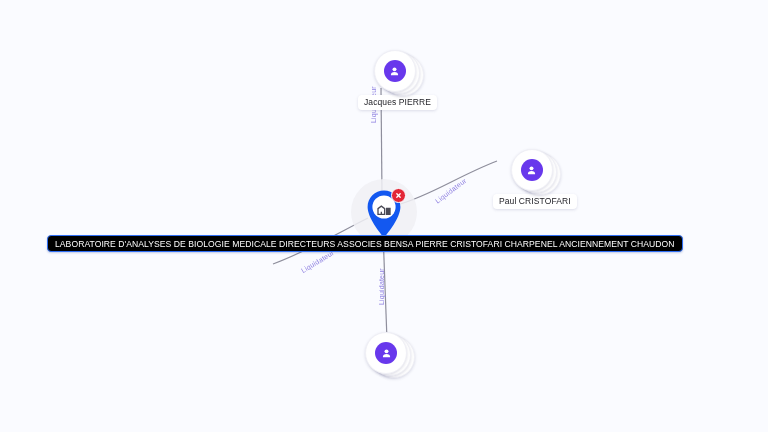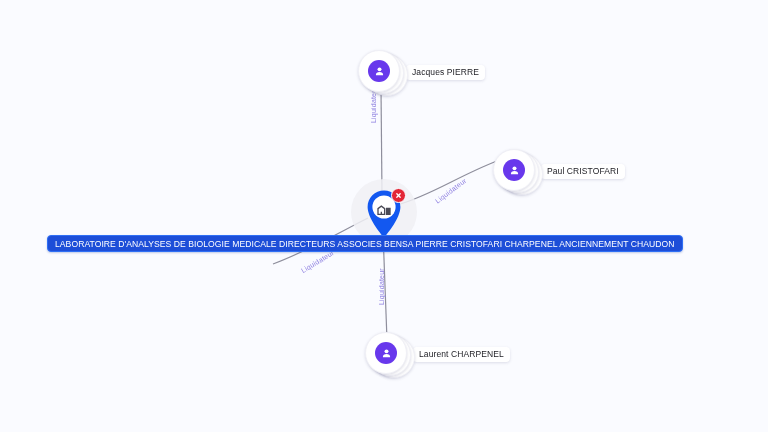--- a/index.html
+++ b/index.html
@@ -21,21 +21,21 @@
     position:absolute;z-index:2;
     font-size:7px;
     letter-spacing:.2px;
     color:#8d7fe0;
     white-space:nowrap;
     font-family:"Liberation Sans",sans-serif;
     pointer-events:none;
   }
 
   
-  .node{position:absolute;z-index:3;display:flex;align-items:center;}
+  .node{position:absolute;z-index:3;display:flex;flex-direction:column;align-items:center;}
   .stack{position:relative;width:48px;height:48px;}
   .stack .card{
     position:absolute;top:0;left:0;
     width:40px;height:40px;border-radius:50%;
     background:#ffffff;
     box-shadow:0 1px 3px rgba(60,60,110,.18);
     border:1px solid #f0f0f6;
   }
   .stack .card.c3{transform:translate(8px,4px);}
   .stack .card.c2{transform:translate(4px,2px);}
@@ -83,21 +83,21 @@
     z-index:5;
   }
   .badge svg{width:7px;height:7px;display:block;}
 
   
   .company-bar{
     position:absolute;z-index:6;
     left:47px;top:235px;
     height:15px;
     display:flex;align-items:center;
-    background:#1d4ed8;
+    background:#000000;
     border:1px solid #2f6ff5;
     border-radius:4px;
     padding:0 7px;
     box-shadow:0 1px 2px rgba(20,60,160,.25);
   }
   .company-bar span{
     font-size:8.6px;
     color:#ffffff;
     letter-spacing:.05px;
     white-space:nowrap;
@@ -167,21 +167,20 @@
       <div class="card c2"></div>
       <div class="card c1">
         <div class="avatar">
           <svg viewBox="0 0 24 24" fill="#ffffff">
             <circle cx="12" cy="8" r="3.6"></circle>
             <path d="M12 13c-4 0-6.6 2.3-6.6 4.6V19h13.2v-1.4C18.6 15.3 16 13 12 13z"></path>
           </svg>
         </div>
       </div>
     </div>
-    <div class="nlabel">Laurent CHARPENEL</div>
   </div>
 
   <div class="company" style="left:363px;top:189px;">
     <div class="halo"></div>
     <div class="pin">
       <svg viewBox="0 0 42 50" width="42" height="50">
         <path d="M21 1.5C11.9 1.5 4.6 8.8 4.6 17.9c0 11 13.2 26.9 15.4 29.5.5.6 1.5.6 2 0 2.2-2.6 15.4-18.5 15.4-29.5C37.4 8.8 30.1 1.5 21 1.5z" fill="#1358f0"></path>
         <circle cx="21" cy="18" r="11.6" fill="#ffffff"></circle>
       </svg>
       <div class="glyph">

